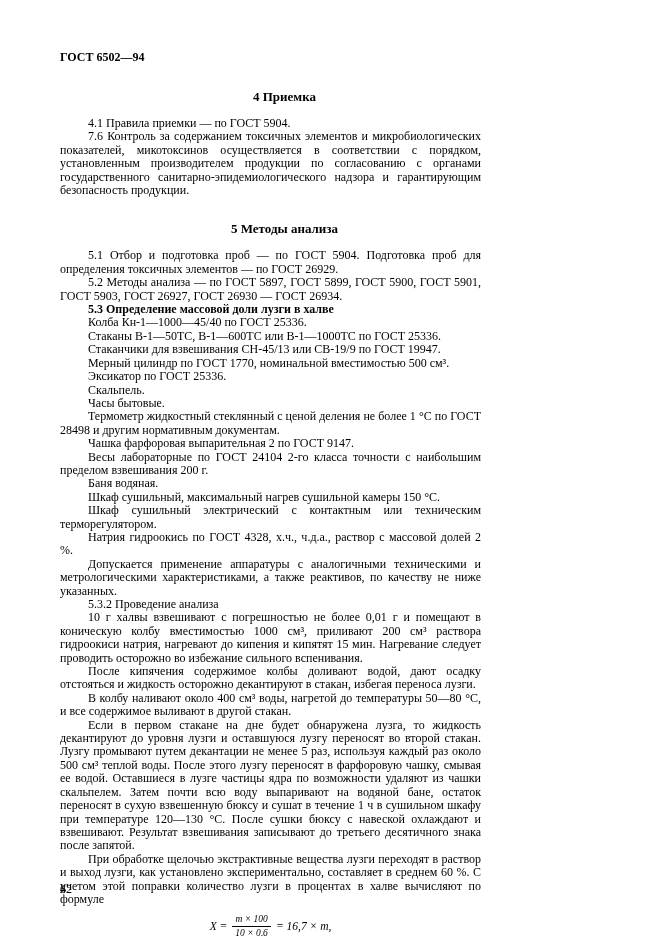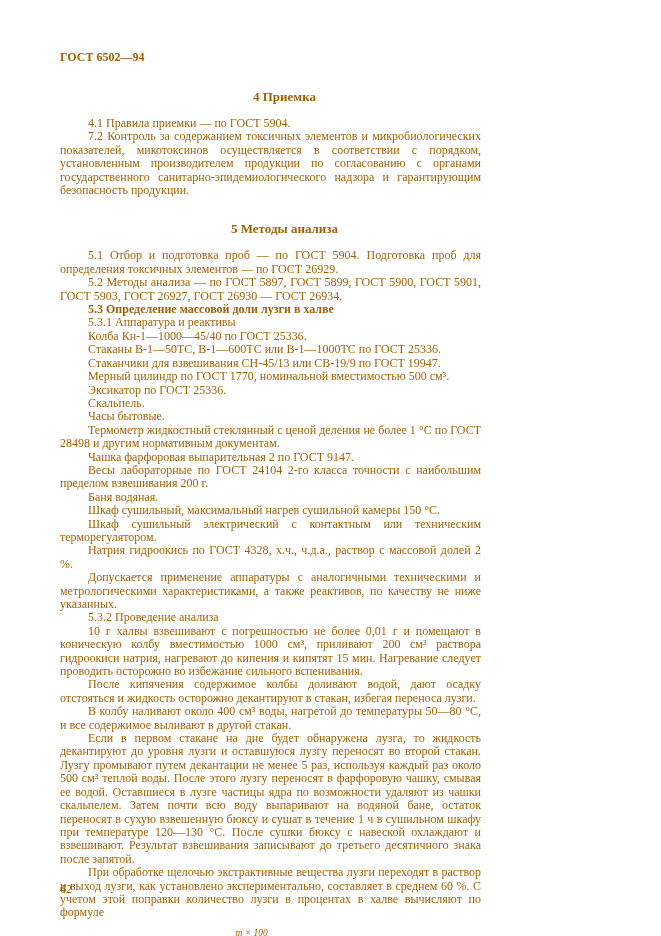--- a/index.html
+++ b/index.html
@@ -2,21 +2,21 @@
 <html><head>
 <meta charset="utf-8">
 <style>
   * { box-sizing: border-box; }
   html, body { margin: 0; padding: 0; background: #ffffff; }
   .page {
     position: relative;
     width: 539px;
     height: 936px;
     background: #ffffff;
-    color: #a16207;
+    color: #000000;
     font-family: "Liberation Serif", "DejaVu Serif", serif;
     overflow: hidden;
   }
   .content {
     position: absolute;
     top: 50px;
     left: 60px;
     right: 58px;
   }
   .doc-number {
@@ -79,27 +79,26 @@
 </head>
 <body>
 
 <div class="page">
   <div class="content">
 
     <div class="doc-number">ГОСТ 6502—94</div>
 
     <h2 class="section-heading">4 Приемка</h2>
     <p class="para">4.1 Правила приемки — по ГОСТ 5904.</p>
-    <p class="para">7.2 Контроль за содержанием токсичных элементов и микробиологических показателей, микотоксинов осуществляется в соответствии с порядком, установленным производителем продукции по согласованию с органами государственного санитарно-эпидемиологического надзора и гарантирующим безопасность продукции.</p>
+    <p class="para">7.6 Контроль за содержанием токсичных элементов и микробиологических показателей, микотоксинов осуществляется в соответствии с порядком, установленным производителем продукции по согласованию с органами государственного санитарно-эпидемиологического надзора и гарантирующим безопасность продукции.</p>
 
     <h2 class="section-heading">5 Методы анализа</h2>
     <p class="para">5.1 Отбор и подготовка проб — по ГОСТ 5904. Подготовка проб для определения токсичных элементов — по ГОСТ 26929.</p>
     <p class="para">5.2 Методы анализа — по ГОСТ 5897, ГОСТ 5899, ГОСТ 5900, ГОСТ 5901, ГОСТ 5903, ГОСТ 26927, ГОСТ 26930 — ГОСТ 26934.</p>
     <p class="para bold">5.3 Определение массовой доли лузги в халве</p>
-    <p class="para">5.3.1 Аппаратура и реактивы</p>
     <p class="para">Колба Кн-1—1000—45/40 по ГОСТ 25336.</p>
     <p class="para">Стаканы В-1—50ТС, В-1—600ТС или В-1—1000ТС по ГОСТ 25336.</p>
     <p class="para">Стаканчики для взвешивания СН-45/13 или СВ-19/9 по ГОСТ 19947.</p>
     <p class="para">Мерный цилиндр по ГОСТ 1770, номинальной вместимостью 500 см³.</p>
     <p class="para">Эксикатор по ГОСТ 25336.</p>
     <p class="para">Скальпель.</p>
     <p class="para">Часы бытовые.</p>
     <p class="para">Термометр жидкостный стеклянный с ценой деления не более 1 °С по ГОСТ 28498 и другим нормативным документам.</p>
     <p class="para">Чашка фарфоровая выпарительная 2 по ГОСТ 9147.</p>
     <p class="para">Весы лабораторные по ГОСТ 24104 2-го класса точности с наибольшим пределом взвешивания 200 г.</p>

